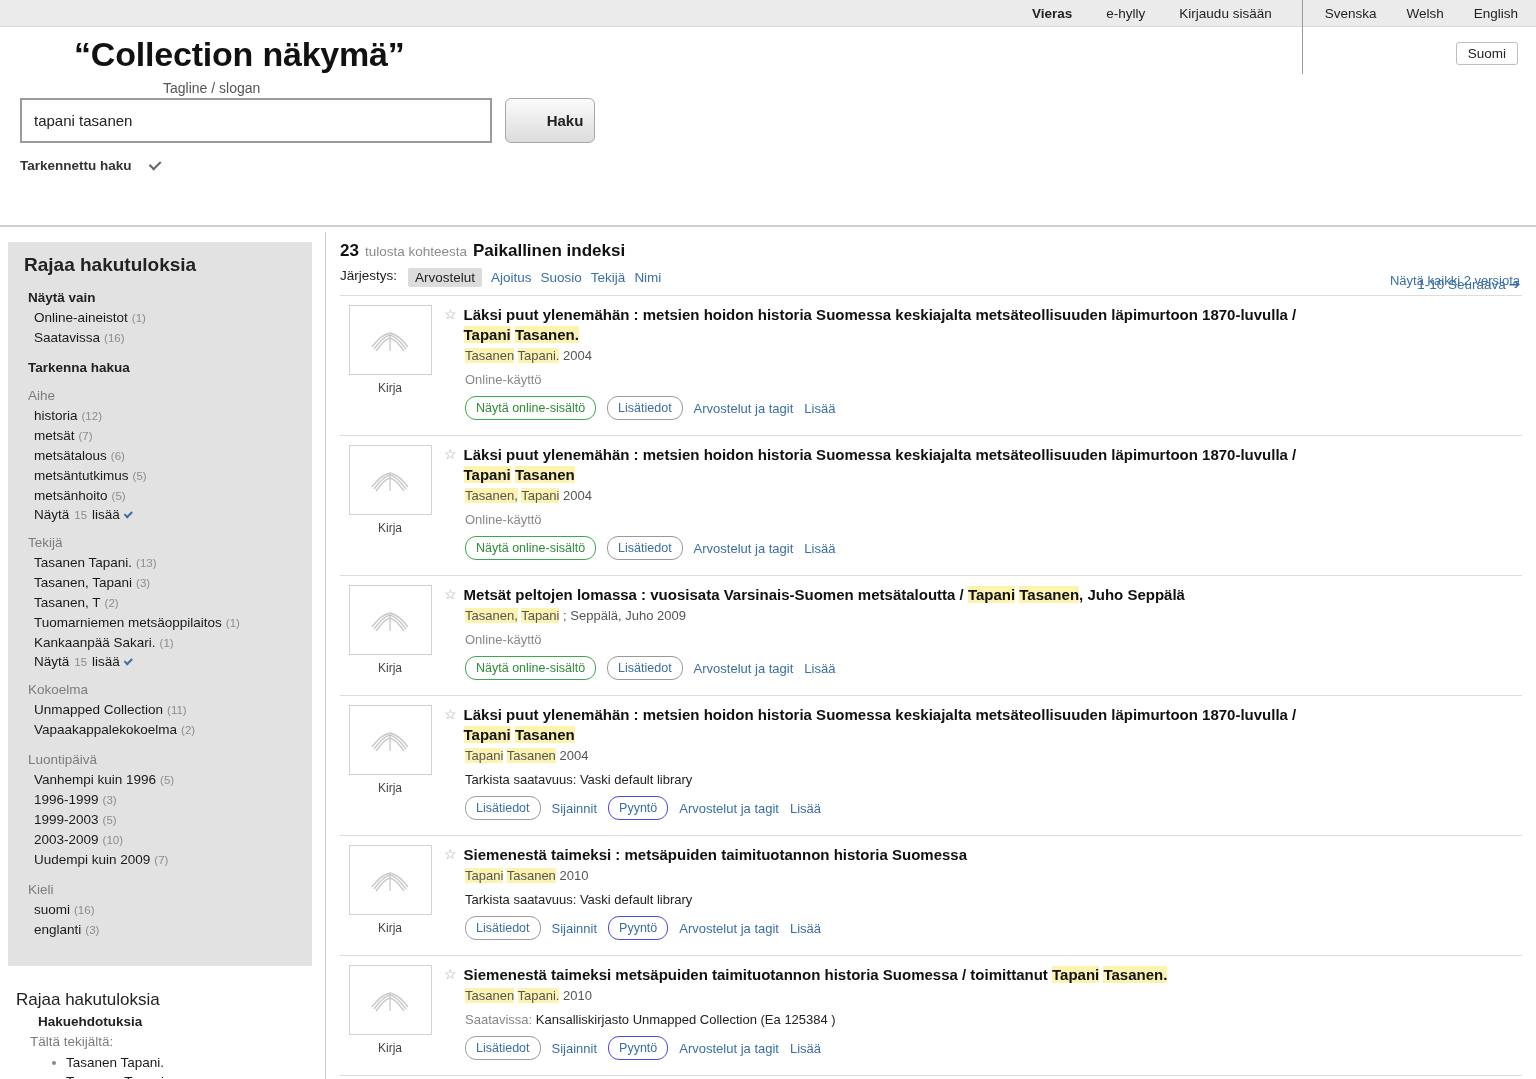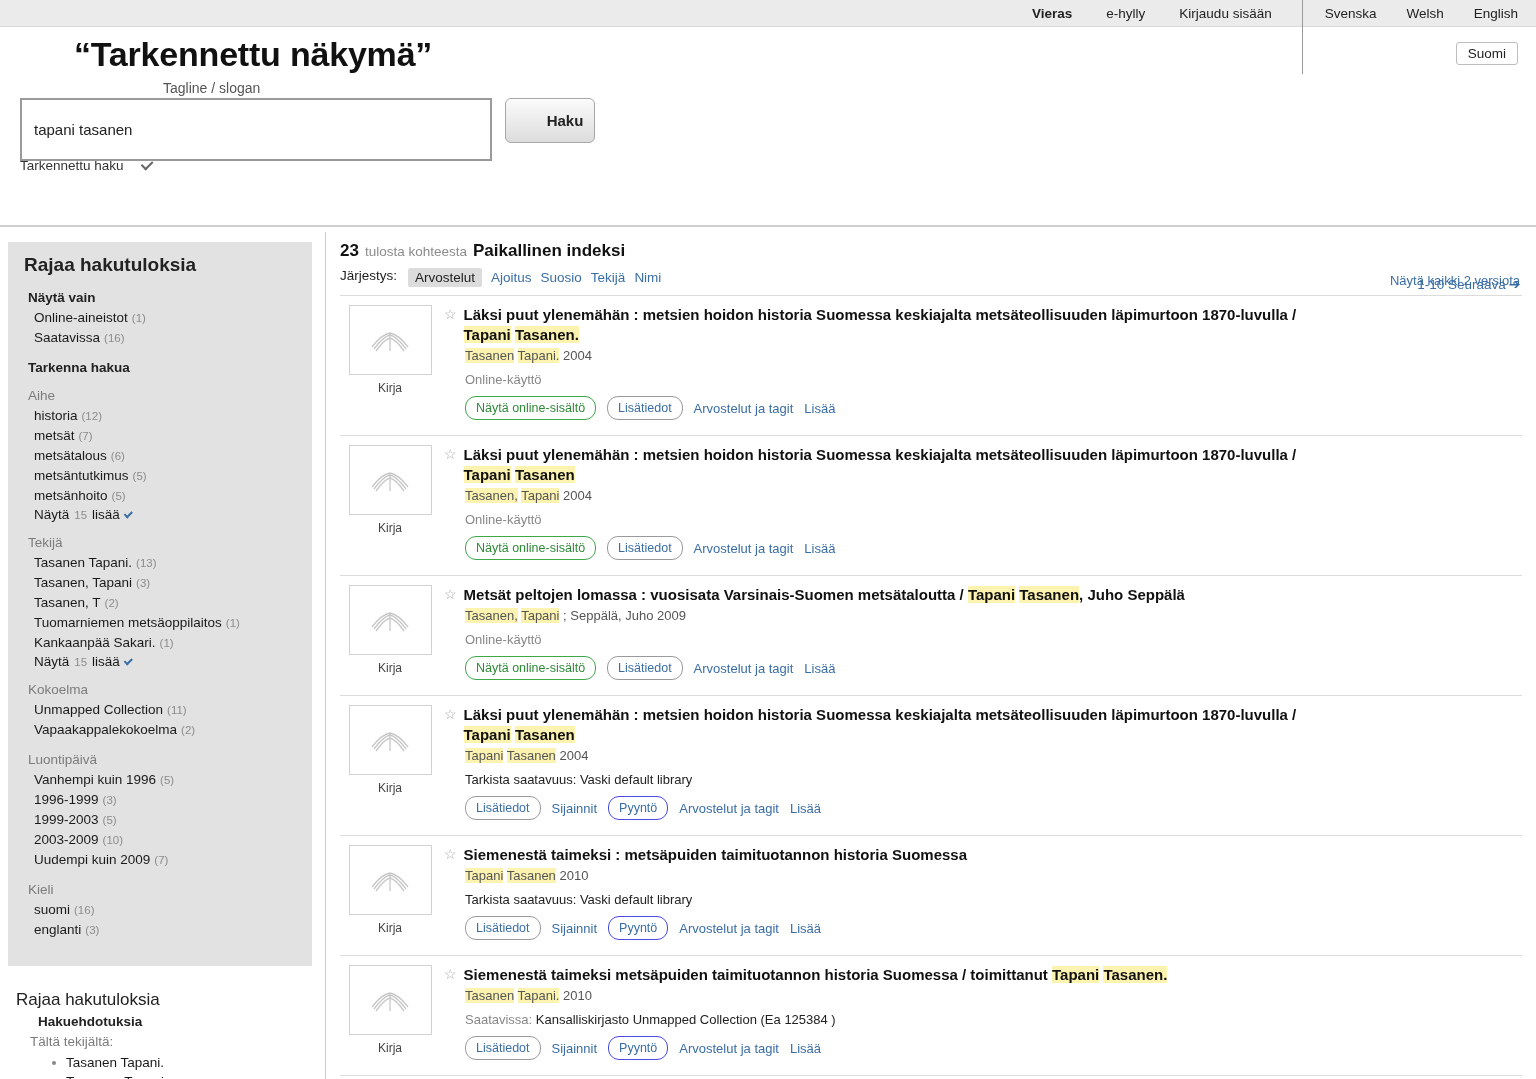--- a/index.html
+++ b/index.html
@@ -52,21 +52,21 @@
     position: absolute; left: 74px; top: 8px;
     font-size: 34px; font-weight: bold; color: #111;
     letter-spacing: -0.2px;
   }
   .tagline {
     position: absolute; left: 163px; top: 53px;
     font-size: 14px; color: #555;
   }
   .searchrow { position: absolute; left: 20px; top: 71px; display: flex; align-items: flex-start; }
   .search-input {
-    width: 472px; height: 63px;
+    width: 472px; height: 45px;
     border: 2px solid #9a9a9a;
     padding: 0 12px;
     font-size: 15px;
     color: #222;
     background: #fff;
     outline: none;
     font-family: "Liberation Sans", sans-serif;
   }
   .search-btn {
     margin-left: 13px;
@@ -77,20 +77,21 @@
     font-size: 15px; font-weight: bold; color: #222;
     cursor: pointer;
     font-family: "Liberation Sans", sans-serif;
     padding-left: 36px;
   }
   .adv {
     position: absolute; left: 20px; top: 131px;
     font-size: 13.5px; color: #333;
     display: flex; align-items: center; gap: 19px;
     cursor: pointer;
+    font-weight: bold;
   }
   .chev-d {
     width: 11px; height: 7px;
     display: inline-block;
     border-left: 2px solid #666; border-bottom: 2px solid #666;
     transform: rotate(-45deg) translateY(-2px);
   }
   
   .body-wrap { display: flex; height: calc(1079px - 27px - 202px); }
   .sidebar { width: 326px; padding: 15px 0 0 8px; position: relative; }
@@ -220,21 +221,21 @@
   <div class="divider-v"></div>
   <div class="langs" id="lang-links">
       <a>Svenska</a>
       <a>Welsh</a>
       <a>English</a>
     </div>
 </div>
 <div class="lang-current">Suomi</div>
 
 <div class="header">
-  <div class="brand">“Tarkennettu näkymä”</div>
+  <div class="brand">“Collection näkymä”</div>
   <div class="tagline">Tagline / slogan</div>
   <div class="searchrow">
     <input class="search-input" type="text" value="tapani tasanen" style="">
     <button class="search-btn">Haku</button>
   </div>
   <div class="adv">
     <span>Tarkennettu haku</span>
     <span class="chev-d"></span>
   </div>
 </div>

